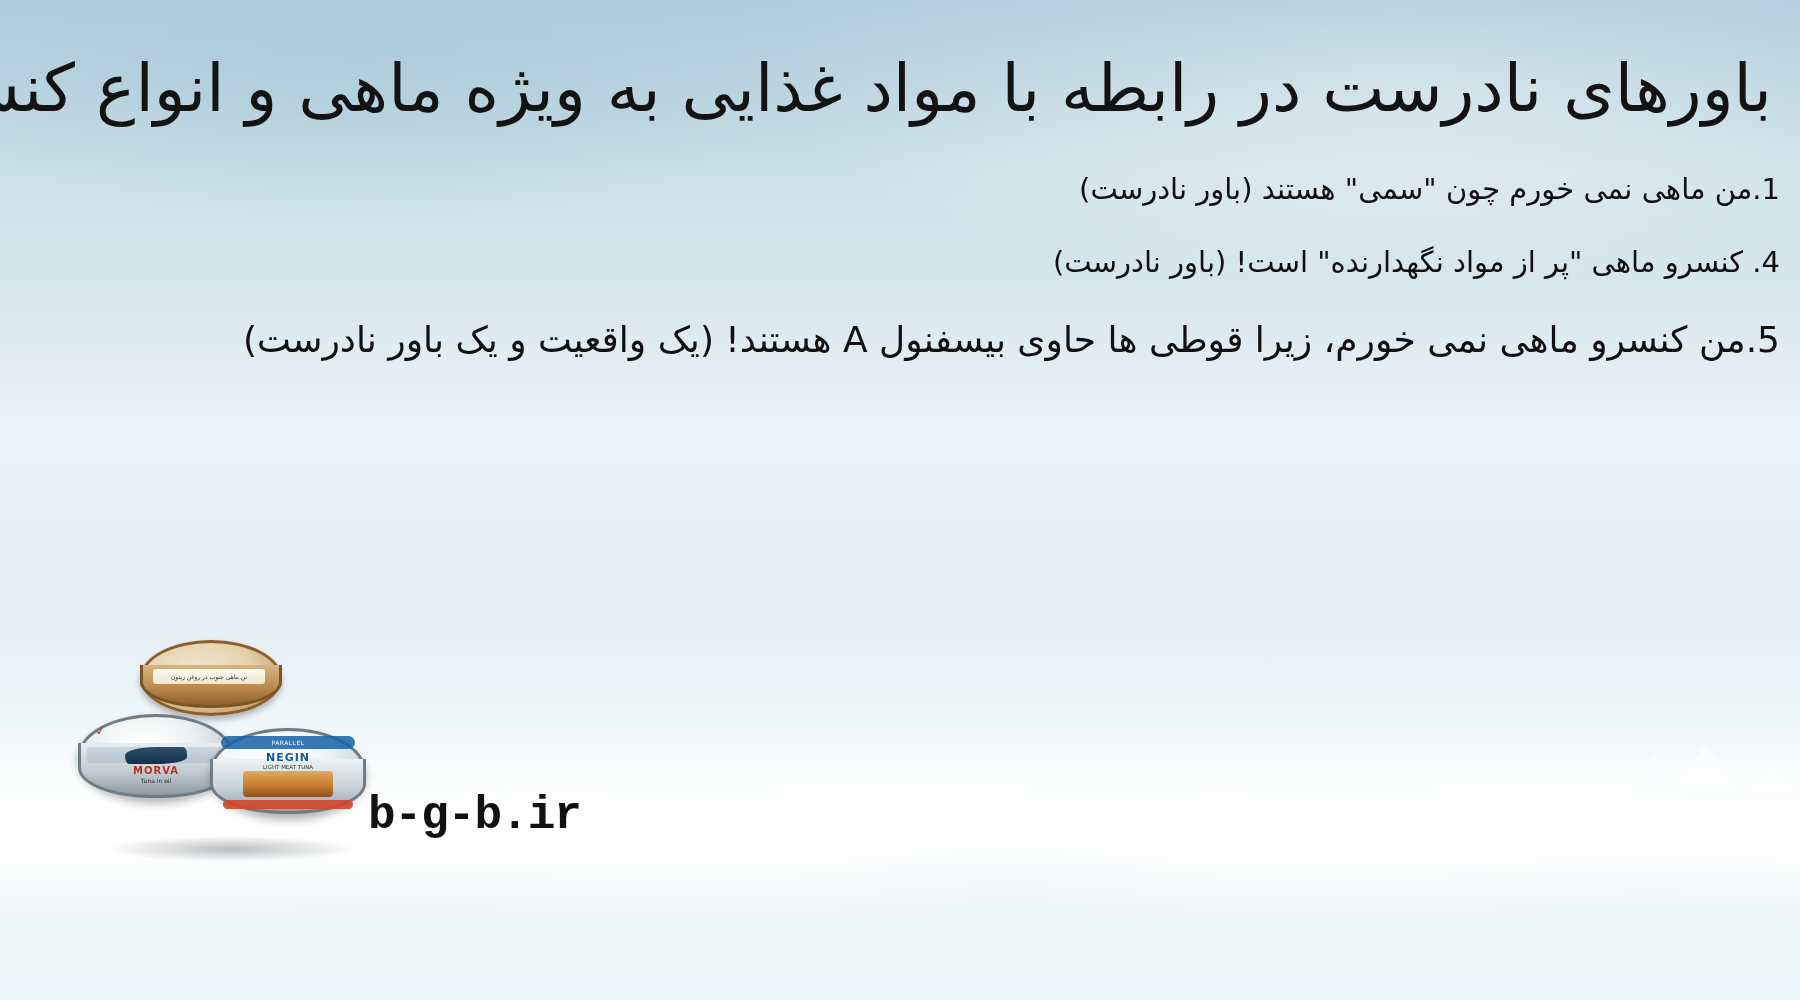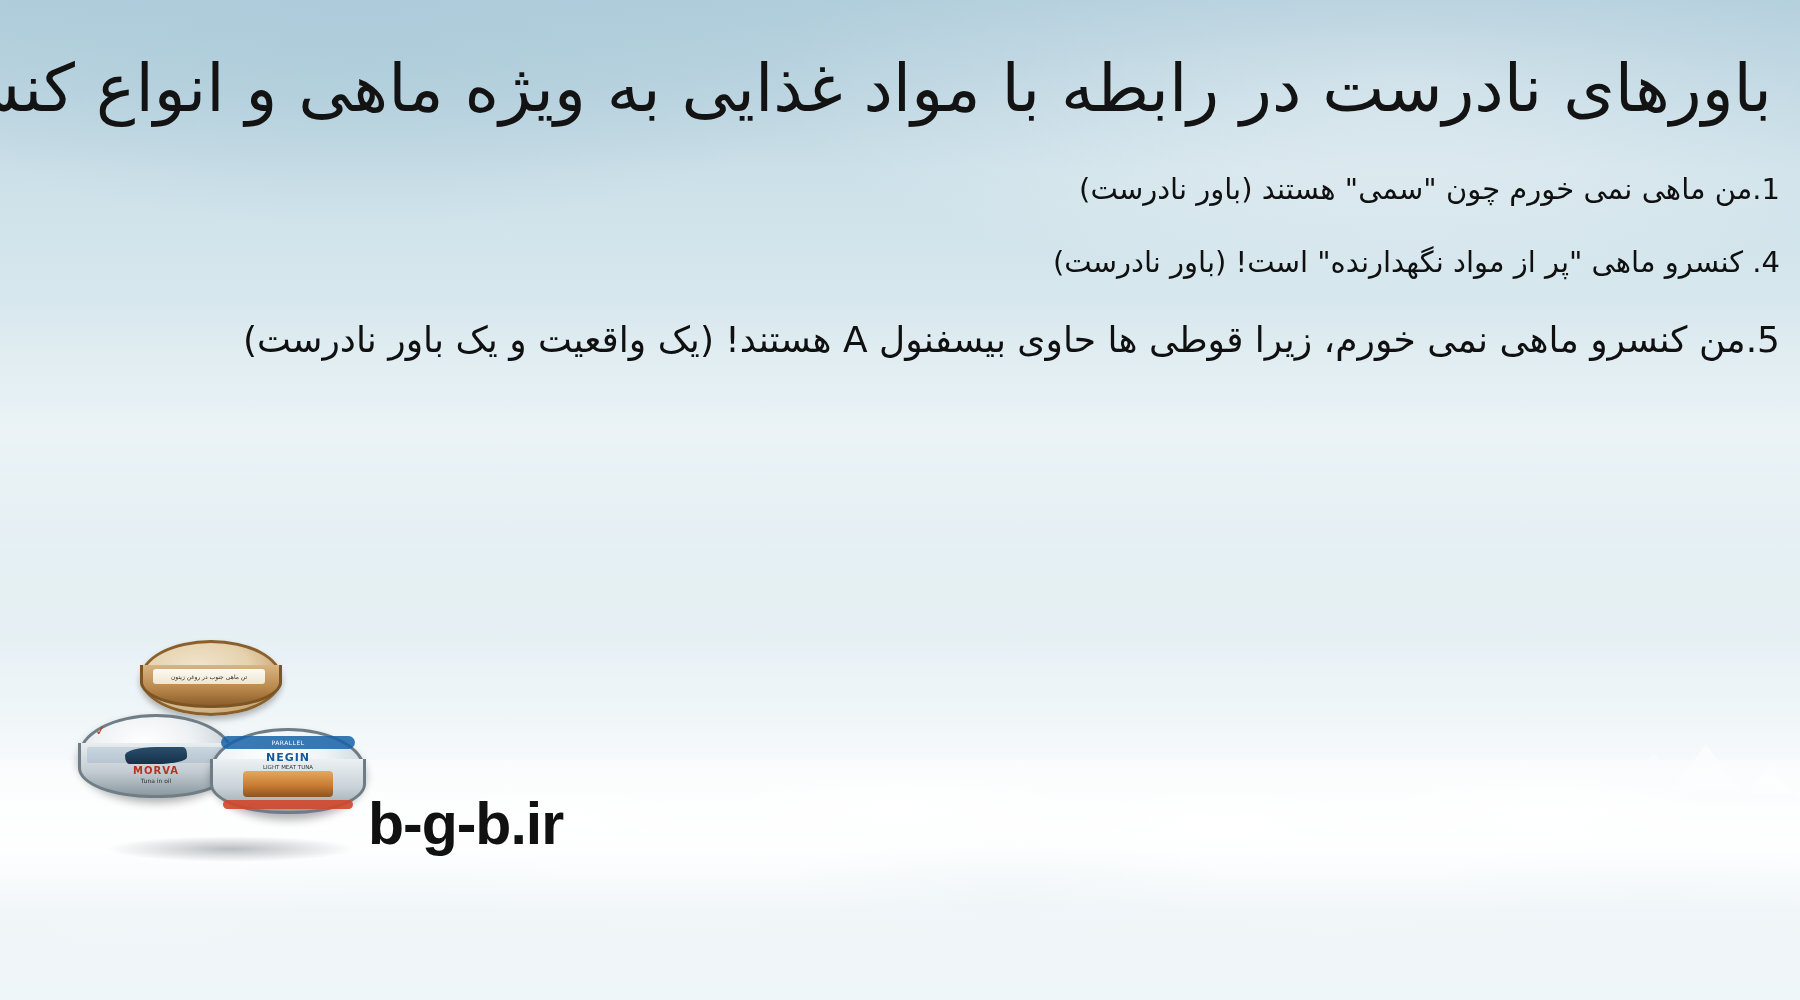--- a/index.html
+++ b/index.html
@@ -97,22 +97,22 @@
   }
   .bullet{
     font-size:29px;line-height:1.2;color:#101010;font-weight:400;
     margin:0 0 38px 0;white-space:nowrap;
   }
   .bullet.b5{font-size:36px;}
 
   
   .watermark{
     position:absolute;left:368px;top:790px;
-    font-family:Liberation Sans, sans-serif;
-    font-size:59px;font-weight:700;color:#111;direction:ltr;letter-spacing:-1px;
+    font-family:Liberation Mono, monospace;
+    font-size:46px;font-weight:700;color:#111;direction:ltr;letter-spacing:-1px;
   }
 
   
   .cans{position:absolute;left:78px;top:640px;width:300px;height:240px;}
   .can{position:absolute;border-radius:50%;}
   
   .can-back{
     left:62px;top:0;width:136px;height:70px;
     background:radial-gradient(ellipse at 40% 35%, #f2e4cd 0%, #e5d2ae 45%, #caa878 75%, #9d7540 100%);
     border:3px solid #8a5f2b;box-shadow:0 4px 6px rgba(0,0,0,.28);

